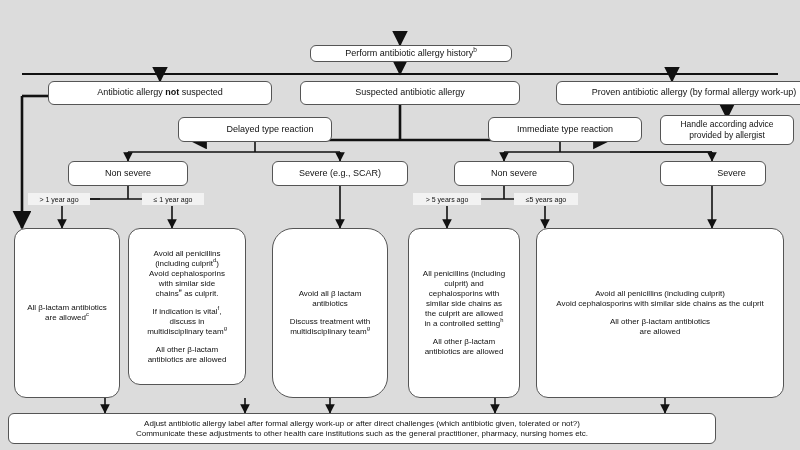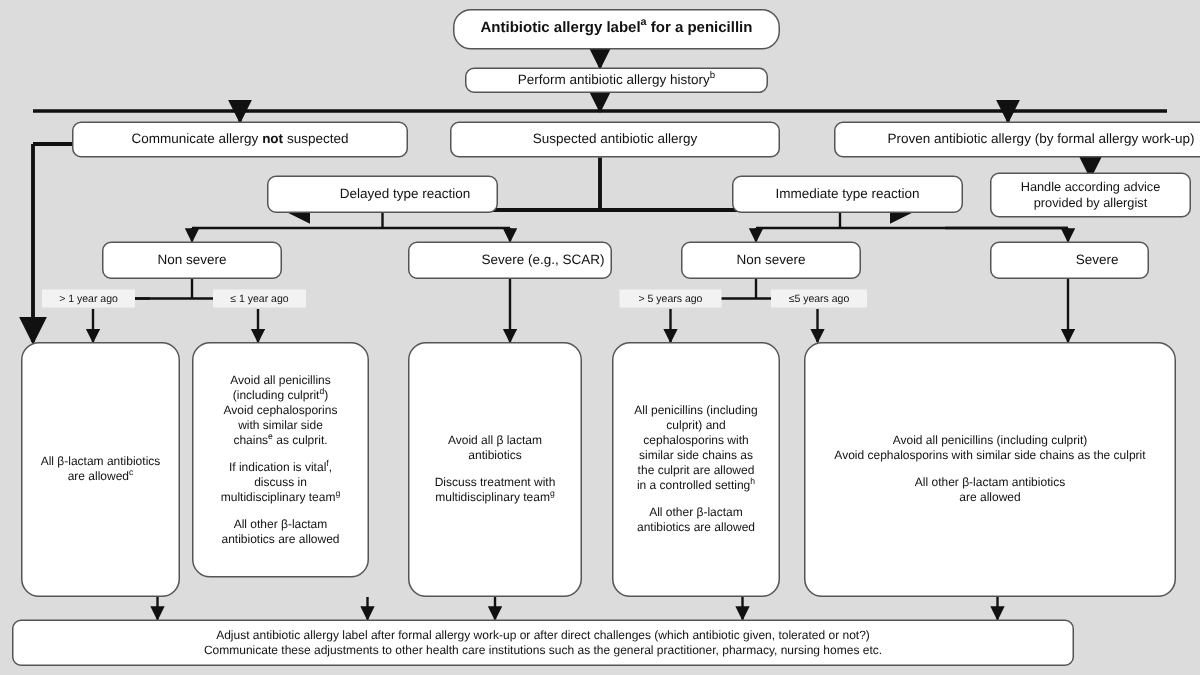--- a/index.html
+++ b/index.html
@@ -127,30 +127,27 @@
       <line x1="630" y1="152" x2="630" y2="152" stroke-width="1.6"></line>
 
       <line x1="105" y1="398" x2="105" y2="413" stroke-width="1.6" marker-end="url(#ah)"></line>
       <line x1="245" y1="398" x2="245" y2="413" stroke-width="1.6" marker-end="url(#ah)"></line>
       <line x1="330" y1="398" x2="330" y2="413" stroke-width="1.6" marker-end="url(#ah)"></line>
       <line x1="495" y1="398" x2="495" y2="413" stroke-width="1.6" marker-end="url(#ah)"></line>
       <line x1="665" y1="398" x2="665" y2="413" stroke-width="1.6" marker-end="url(#ah)"></line>
     </g>
   </svg>
 
-  <div class="node rounded-lg bold" style="left:302px; top:6px; width:218px; height:27px; font-size:10px;">
-    <span class="txt"><span>Antibiotic allergy label</span><sup>a</sup><span> for a penicillin</span></span>
-  </div>
 
   <div class="node" style="left:310px; top:45px; width:202px; height:17px; font-size:9px;">
     <span class="txt"><span>Perform  antibiotic allergy history</span><sup>b</sup></span>
   </div>
 
   <div class="node" style="left:48px; top:81px; width:224px; height:24px; font-size:9px;">
-    <span class="txt"><span>Communicate allergy </span><b>not</b><span> suspected</span></span>
+    <span class="txt"><span>Antibiotic allergy </span><b>not</b><span> suspected</span></span>
   </div>
 
   <div class="node" style="left:300px; top:81px; width:220px; height:24px; font-size:9px;">
     <span class="txt">Suspected antibiotic allergy</span>
   </div>
 
   <div class="node" style="left:556px; top:81px; width:276px; height:24px; font-size:9px;">
     <span class="txt">Proven antibiotic allergy (by formal allergy work-up)</span>
   </div>
 
@@ -163,21 +160,21 @@
   </div>
 
   <div class="node" style="left:660px; top:115px; width:134px; height:30px; font-size:8.5px;">
     <span class="txt">Handle according advice provided by allergist</span>
   </div>
 
   <div class="node" style="left:68px; top:161px; width:120px; height:25px; font-size:9px;">
     <span class="txt">Non severe</span>
   </div>
 
-  <div class="node" style="left:272px; top:161px; width:136px; height:25px; font-size:9px;text-align:right;">
+  <div class="node" style="left:272px; top:161px; width:136px; height:25px; font-size:9px;">
     <span class="txt">Severe (e.g., SCAR)</span>
   </div>
 
   <div class="node" style="left:454px; top:161px; width:120px; height:25px; font-size:9px;">
     <span class="txt">Non severe</span>
   </div>
 
   <div class="node" style="left:660px; top:161px; width:106px; height:25px; font-size:9px;padding-left:41px;">
     <span class="txt">Severe</span>
   </div>
@@ -212,21 +209,21 @@
       <span class="blank"></span>
       <span>If indication is vital</span><sup>f</sup><span>,</span><br>
       <span>discuss in</span><br>
       <span>multidisciplinary team</span><sup>g</sup>
       <span class="blank"></span>
       <span>All other β-lactam</span><br>
       <span>antibiotics are allowed</span>
     </span>
   </div>
 
-  <div class="node rounded-lg" style="left:272px; top:228px; width:116px; height:170px; font-size:8px;">
+  <div class="node rounded-lg" style="left:272px; top:228px; width:116px; height:170px; font-size:8px;border-radius:21px;">
     <span class="txt">
       <span>Avoid all β lactam</span><br>
       <span>antibiotics</span>
       <span class="blank"></span>
       <span>Discuss treatment with</span><br>
       <span>multidisciplinary team</span><sup>g</sup>
     </span>
   </div>
 
   <div class="node rounded-lg" style="left:408px; top:228px; width:112px; height:170px; font-size:8px;">

